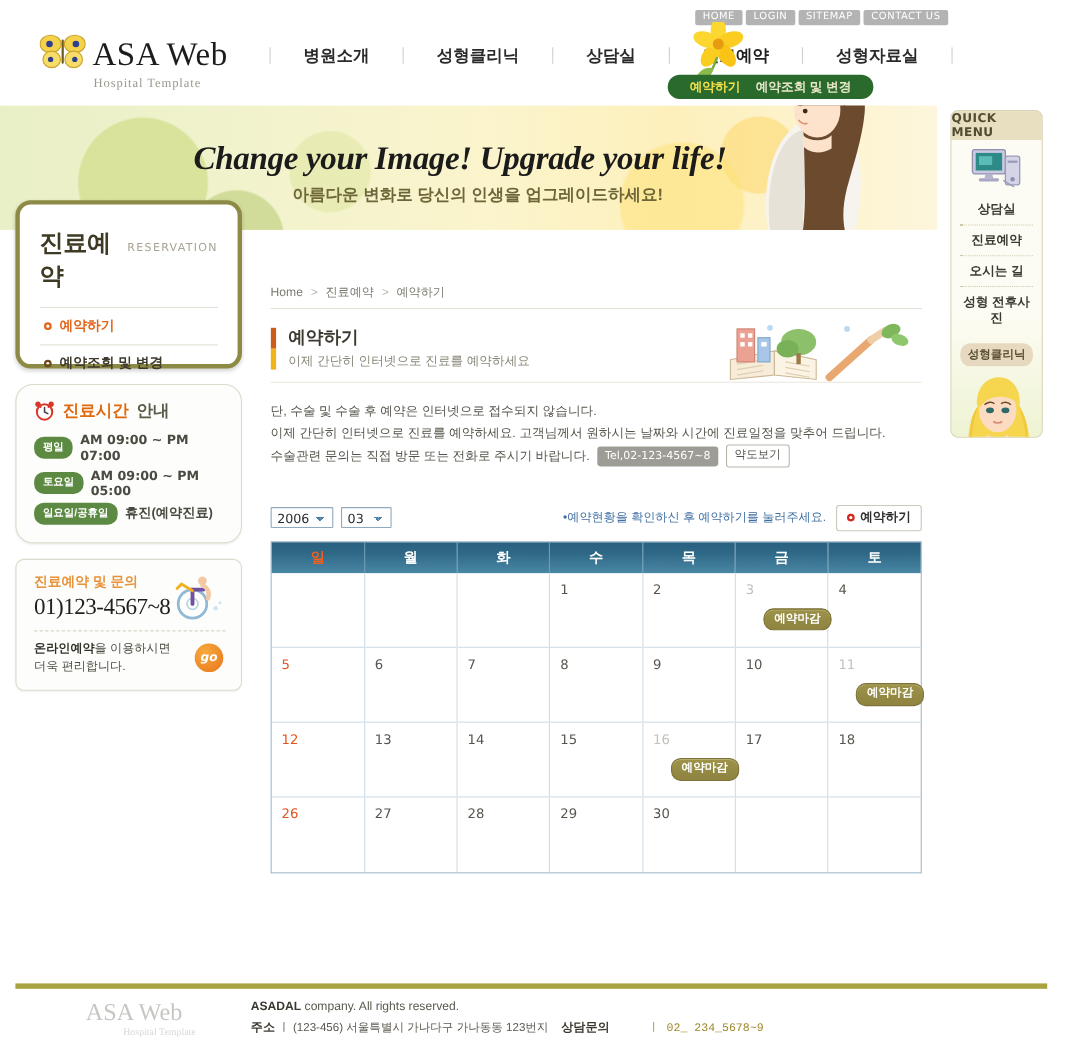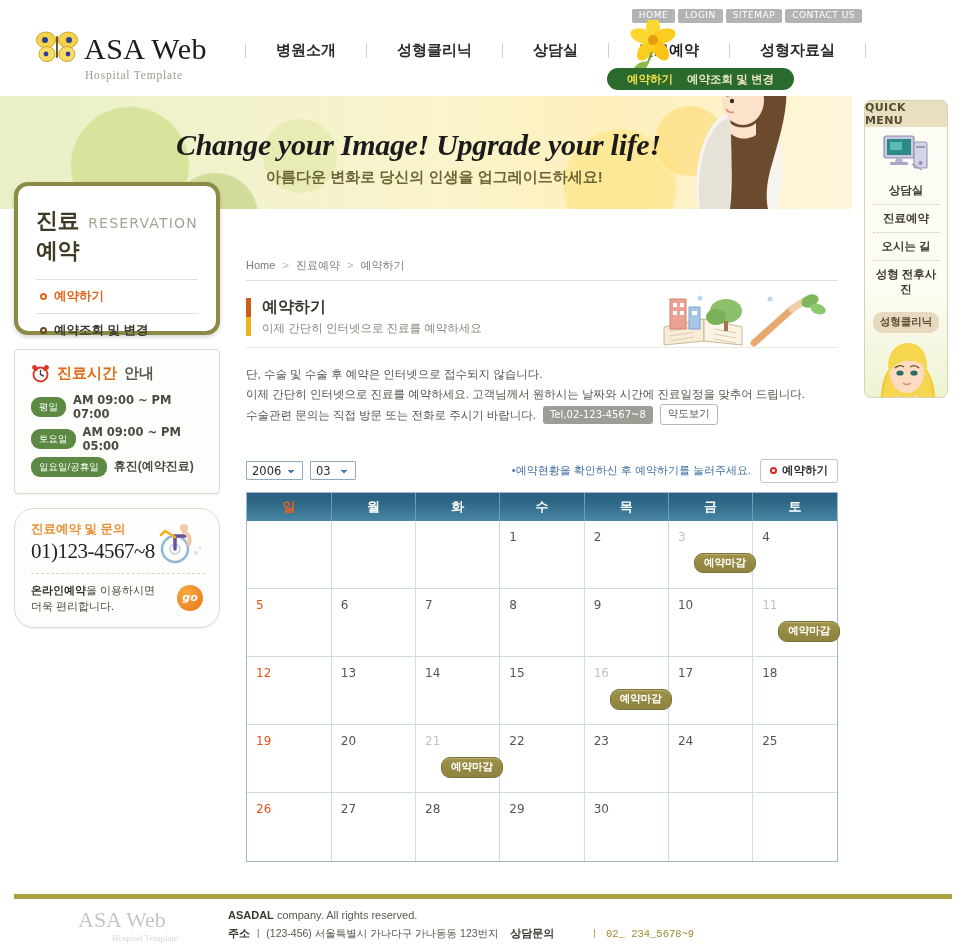--- a/index.html
+++ b/index.html
@@ -75,52 +75,52 @@
   .lcol { position: absolute; left: 14px; top: 182px; width: 206px; }
 
   .lnav {
     width: 206px; height: 153px; background: #ffffff;
     border: 4px solid #8d8a46; border-radius: 14px;
     box-shadow: 0 2px 4px rgba(0,0,0,.18);
     padding: 20px 18px 0 18px; position: relative;
   }
   .lnav-title { display: flex; align-items: baseline; gap: 7px; }
   .lnav-title .kr { font-size: 22px; font-weight: bold; color: #3f3a24; letter-spacing: -.5px; }
-  .lnav-title .en { font-size: 14px; color: #a8a394; letter-spacing: 1.2px; font-family: "DejaVu Sans", sans-serif; }
+  .lnav-title .en { font-size: 10px; color: #a8a394; letter-spacing: 1.2px; font-family: "DejaVu Sans", sans-serif; }
   .lnav-list { margin-top: 13px; }
   .lnav-li {
     display: flex; align-items: center; gap: 7px;
     padding: 8px 0 8px 4px; border-top: 1px solid #e2e0d4; cursor: pointer;
   }
   .lnav-li .dot { width: 7px; height: 7px; border-radius: 50%; border: 2px solid #e2641a; }
   .lnav-li.cur .dot { border-color: #e2641a; }
   .lnav-li.alt .dot { border-color: #6d4a1e; }
   .lnav-li .lb { font-size: 12.5px; font-weight: bold; color: #e2641a; }
   .lnav-li.alt .lb { color: #3d3a2c; }
 
   .lbox {
     width: 206px; background: #fdfdfb;
-    border: 1px solid #dddbcd; border-radius: 4px;
+    border: 1px solid #dddbcd; border-radius: 16px;
     margin-top: 14px; padding: 14px 14px 12px 16px;
     box-shadow: 0 1px 2px rgba(0,0,0,.06);
   }
   .lbox-hd { display: flex; align-items: center; gap: 7px; margin-bottom: 10px; }
   .clock-ic { width: 19px; height: 19px; position: relative; flex: none; }
   .lbox-hd .t1 { font-size: 15px; font-weight: bold; color: #e06a12; }
   .lbox-hd .t2 { font-size: 15px; font-weight: bold; color: #5a5a4a; }
   .hr-row { display: flex; align-items: center; gap: 7px; margin-bottom: 4px; }
   .hr-tag {
-    background: #5d8a42; color: #fff; font-size: 9.5px; font-weight: normal;
+    background: #5d8a42; color: #fff; font-size: 9.5px; font-weight: bold;
     border-radius: 9px; padding: 4px 8px; line-height: 1.25; white-space: nowrap;
   }
   .hr-val { font-size: 11.5px; color: #4a4a42; font-family: "DejaVu Sans", sans-serif; font-weight: bold; }
   .hr-val.kr { font-family: "Liberation Sans", sans-serif; font-size: 12px; }
 
   .pbox {
-    width: 206px; background: #fdfdfb; border: 1px solid #dddbcd; border-radius: 20px;
+    width: 206px; background: #fdfdfb; border: 1px solid #dddbcd; border-radius: 8px;
     margin-top: 14px; padding: 12px 14px 12px 16px; position: relative;
     box-shadow: 0 1px 2px rgba(0,0,0,.06);
   }
   .pbox-t { font-size: 12.5px; font-weight: bold; color: #e8923a; }
   .pbox-num { font-family: "Liberation Serif", serif; font-size: 21px; color: #1f1f1f; letter-spacing: -.5px; margin-top: 1px; }
   .pbox-div { border-top: 1px dashed #d8d6c8; margin: 9px 0 8px; }
   .pbox-l1 { font-size: 11px; color: #4d4d44; line-height: 1.5; }
   .pbox-l1 b { color: #2f2f28; }
   .go-btn {
     position: absolute; right: 16px; bottom: 16px;
@@ -515,29 +515,20 @@
           <tr>
             <td><span class="dnum sun">12</span></td>
             <td><span class="dnum">13</span></td>
             <td><span class="dnum">14</span></td>
             <td><span class="dnum">15</span></td>
             <td><span class="dnum off">16</span><div><span class="closed">예약마감</span></div></td>
             <td><span class="dnum">17</span></td>
             <td><span class="dnum">18</span></td>
           </tr>
           <tr>
-            <td><span class="dnum sun">19</span></td>
-            <td><span class="dnum">20</span></td>
-            <td><span class="dnum off">21</span><div><span class="closed">예약마감</span></div></td>
-            <td><span class="dnum">22</span></td>
-            <td><span class="dnum">23</span></td>
-            <td><span class="dnum">24</span></td>
-            <td><span class="dnum">25</span></td>
-          </tr>
-          <tr>
             <td><span class="dnum sun">26</span></td>
             <td><span class="dnum">27</span></td>
             <td><span class="dnum">28</span></td>
             <td><span class="dnum">29</span></td>
             <td><span class="dnum">30</span></td>
             <td></td>
             <td></td>
           </tr>
         </tbody>
     </table>

